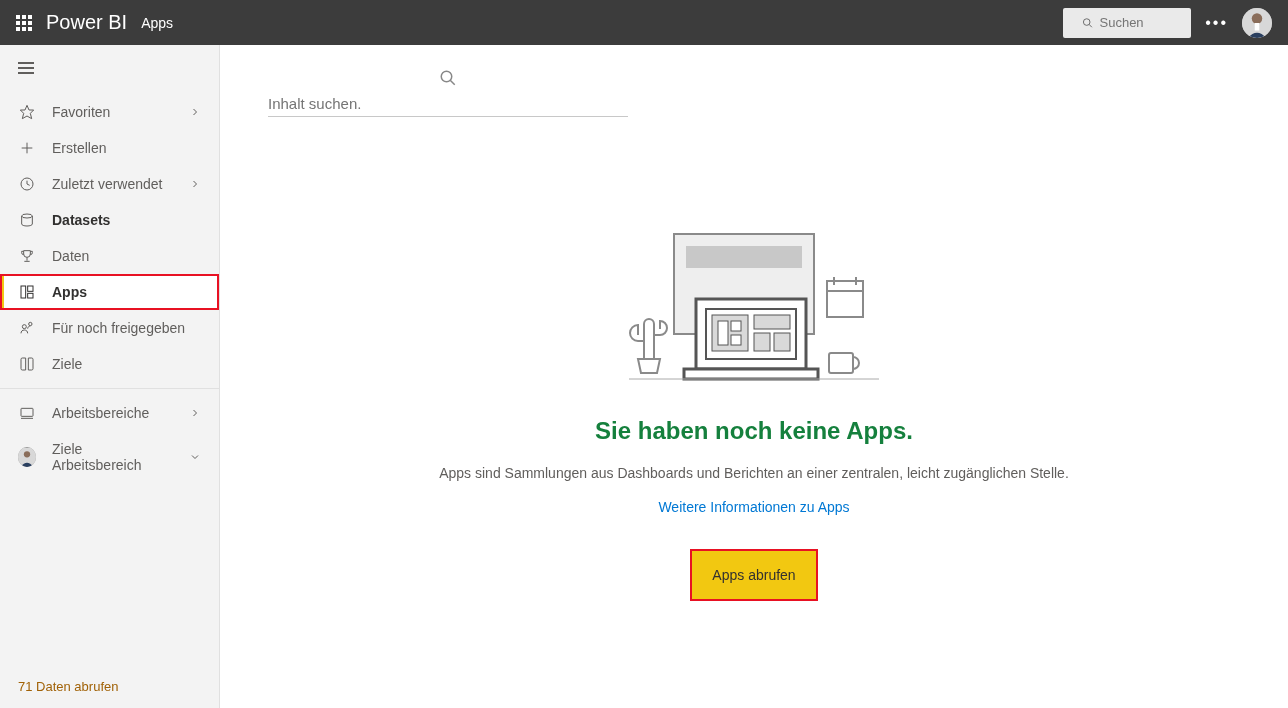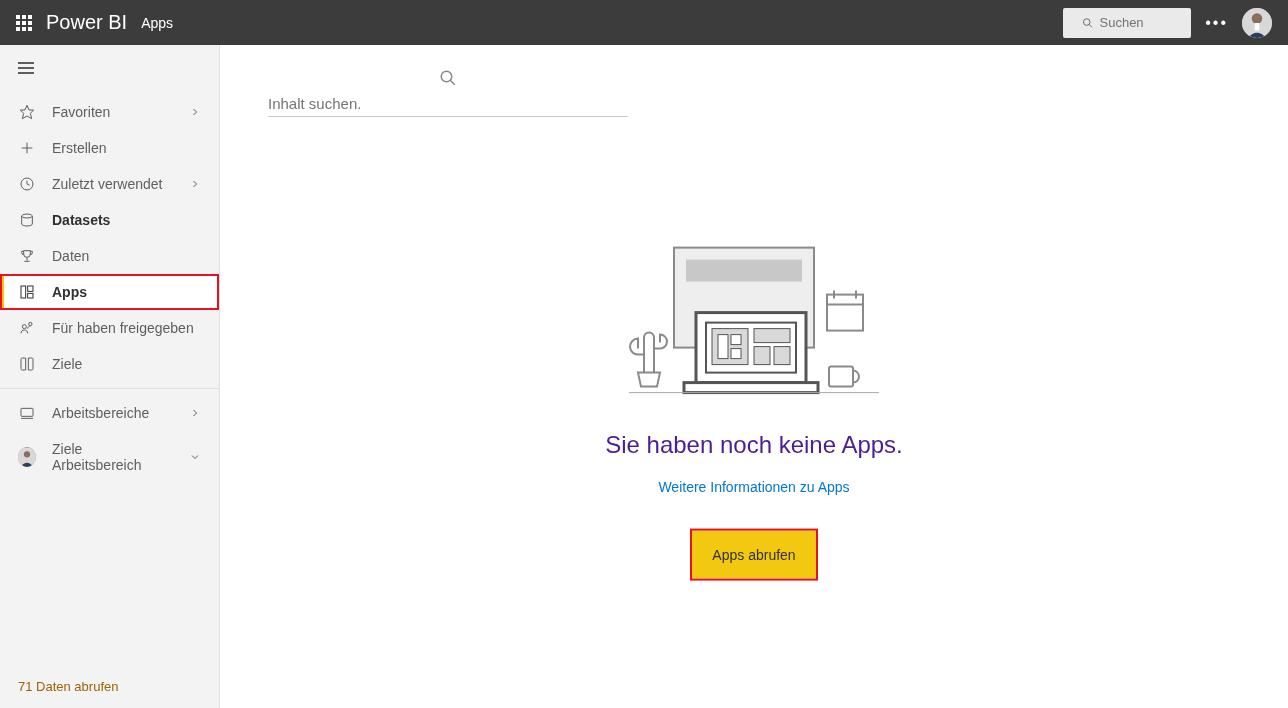--- a/index.html
+++ b/index.html
@@ -37,21 +37,21 @@
   .nav-sep { border-top: 1px solid #e0e0e0; margin: 6px 0; }
   .bottom { padding: 14px 18px; color: #a16207; font-size: 13px; }
   
   
   .main { flex: 1; position: relative; padding: 24px 40px; }
   .content-search { display: flex; align-items: center; gap: 8px; border-bottom: 1px solid #c8c8c8; width: 360px; padding-bottom: 4px; margin-left: 8px; flex-direction: column; }
   .content-search input { border: none; outline: none; font-size: 15px; color: #666; width: 100%; }
   
   .empty { position: absolute; left: 50%; top: 50%; transform: translate(-50%, -40%); text-align: center; width: 700px; }
   .empty-illus { margin: 0 auto 28px; width: 280px; height: 160px; }
-  .empty-title { font-size: 24px; font-weight: 400; color: #4c1d95; margin-bottom: 20px; }
+  .empty-title { font-size: 24px; font-weight: 700; color: #15803d; margin-bottom: 20px; }
   .empty-desc { font-size: 14px; color: #605e5c; margin-bottom: 18px; }
   .empty-link { color: #0078d4; font-size: 14px; text-decoration: none; display: inline-block; margin-bottom: 36px; }
   .empty-btn { background: #f2c811; border: none; padding: 16px 20px; font-size: 14px; color: #323130; cursor: pointer; outline: 2px solid #e81123; outline-offset: 0px; }
   
   .avatar-sm { width: 20px; height: 20px; border-radius: 50%; background: #999; overflow: hidden; }
   .avatar-sm svg { width: 100%; height: 100%; }
 
   svg { display: block; }
 </style>
 </head>
@@ -177,21 +177,21 @@
 
       <div class="nav-item">
         <span class="icon">
           <svg width="16" height="16" viewBox="0 0 24 24" fill="none" stroke="currentColor" stroke-width="1.5">
               <circle cx="8" cy="10" r="3"></circle>
               <path d="M3 20c0-3 2-5 5-5s5 2 5 5"></path>
               <circle cx="17" cy="6" r="2.5"></circle>
               <path d="M13 13c0-2 1.5-4 4-4"></path>
             </svg>
         </span>
-        <span>Für haben freigegeben</span>
+        <span>Für noch freigegeben</span>
       </div>
 
       <div class="nav-item">
         <span class="icon">
           <svg width="16" height="16" viewBox="0 0 24 24" fill="none" stroke="currentColor" stroke-width="1.5">
               <path d="M3 5a2 2 0 0 1 2-2h5v18H5a2 2 0 0 1-2-2V5z"></path>
               <path d="M21 5a2 2 0 0 0-2-2h-5v18h5a2 2 0 0 0 2-2V5z"></path>
             </svg>
         </span>
         <span>Ziele</span>
@@ -273,17 +273,18 @@
           <rect x="117" y="106" width="10" height="10" fill="#fff" stroke="#555"></rect>
           <rect x="140" y="86" width="36" height="14" fill="#d9d9d9" stroke="#555"></rect>
           <rect x="140" y="104" width="16" height="18" fill="#d9d9d9" stroke="#555"></rect>
           <rect x="160" y="104" width="16" height="18" fill="#d9d9d9" stroke="#555"></rect>
           <rect x="70" y="140" width="134" height="10" fill="#fff" stroke="#555" stroke-width="3"></rect>
 
           <line x1="15" y1="150" x2="265" y2="150" stroke="#aaa" stroke-width="1"></line>
         </svg>
       </div>
       <div class="empty-title">Sie haben noch keine Apps.</div>
+      <div class="empty-desc">Apps sind Sammlungen aus Dashboards und Berichten an einer zentralen, leicht zugänglichen Stelle.</div>
       <a href="#" class="empty-link">Weitere Informationen zu Apps</a><br>
       <button class="empty-btn">Apps abrufen</button>
     </div>
   </div>
 </div>
 
 </body></html>

